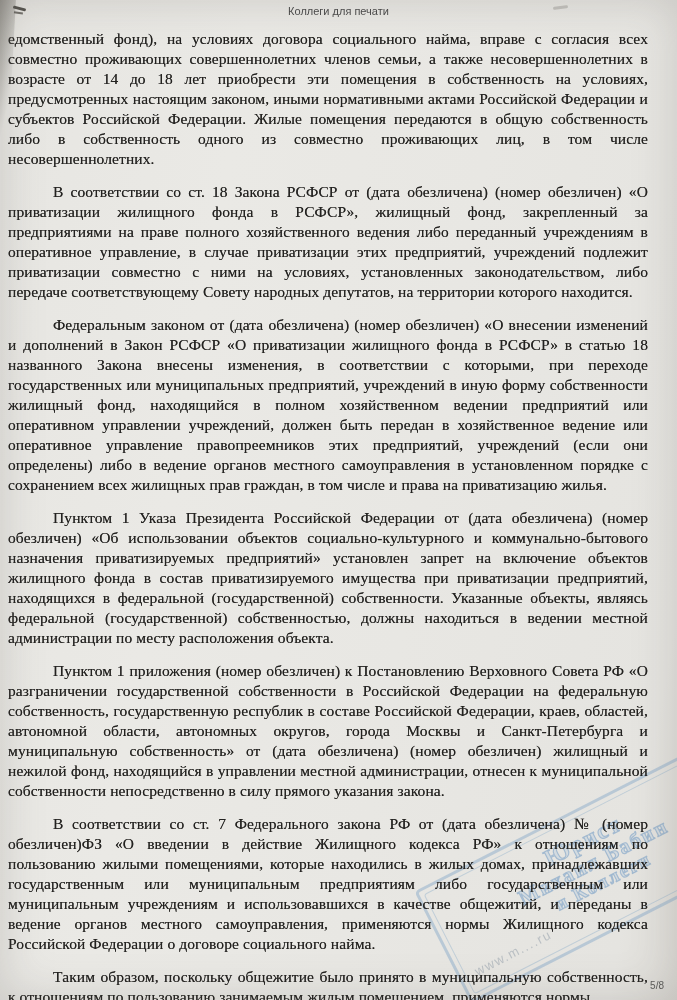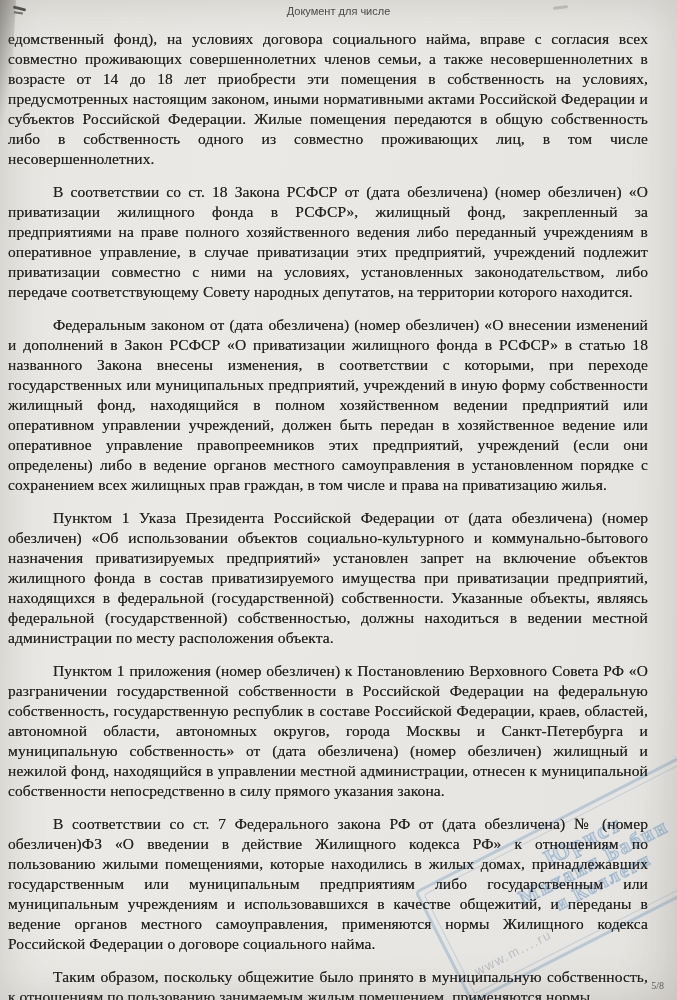--- a/index.html
+++ b/index.html
@@ -87,21 +87,21 @@
     text-indent: 45px;
     letter-spacing: 0.1px;
     color: #232220;
     text-shadow: 0 0 0.4px rgba(45,44,42,0.75);
   }
   .content p.no-indent { text-indent: 0; }
 
   .page-number {
     position: absolute;
     right: 13px; bottom: 9px;
-    font-family: Liberation Serif, serif;
+    font-family: Liberation Sans, sans-serif;
     font-size: 10px;
     color: #5a5a58;
     z-index: 6;
   }
 
   
   .stamp {
     position: absolute;
     left: 424px; top: 806px;
     width: 340px; height: 120px;
@@ -143,21 +143,21 @@
   }
 </style>
 </head>
 <body>
 
 <div class="vignette"></div>
 <div class="left-edge-shade"></div>
 <div class="corner-mark"></div>
 <div class="smudge-top-right"></div>
 
-<div class="doc-header">Документ для числе</div>
+<div class="doc-header">Коллеги для печати</div>
 
 <div class="stamp">
   <div class="stamp-inner">
     <div class="stamp-line l1">Юрист</div>
     <div class="stamp-line l2">Михаил Бабин</div>
     <div class="stamp-line l3">и Коллеги</div>
     <div class="stamp-url">www.m....ru</div>
   </div>
 </div>
 

